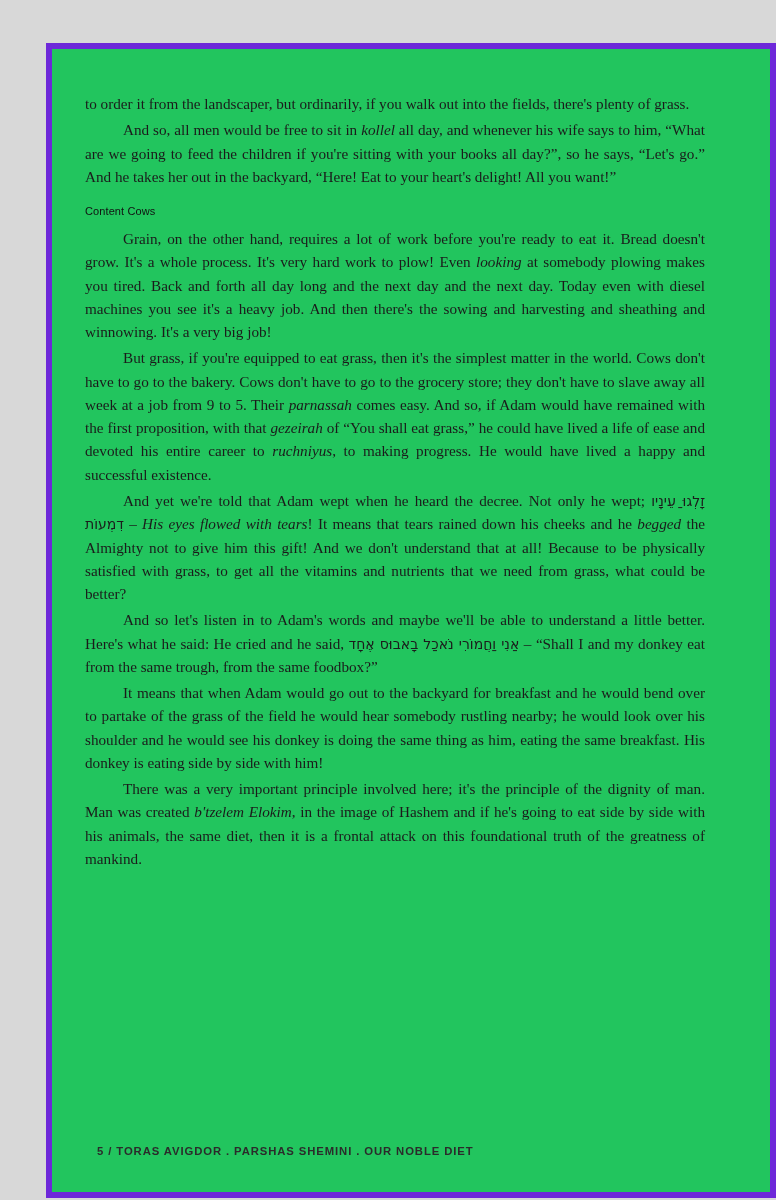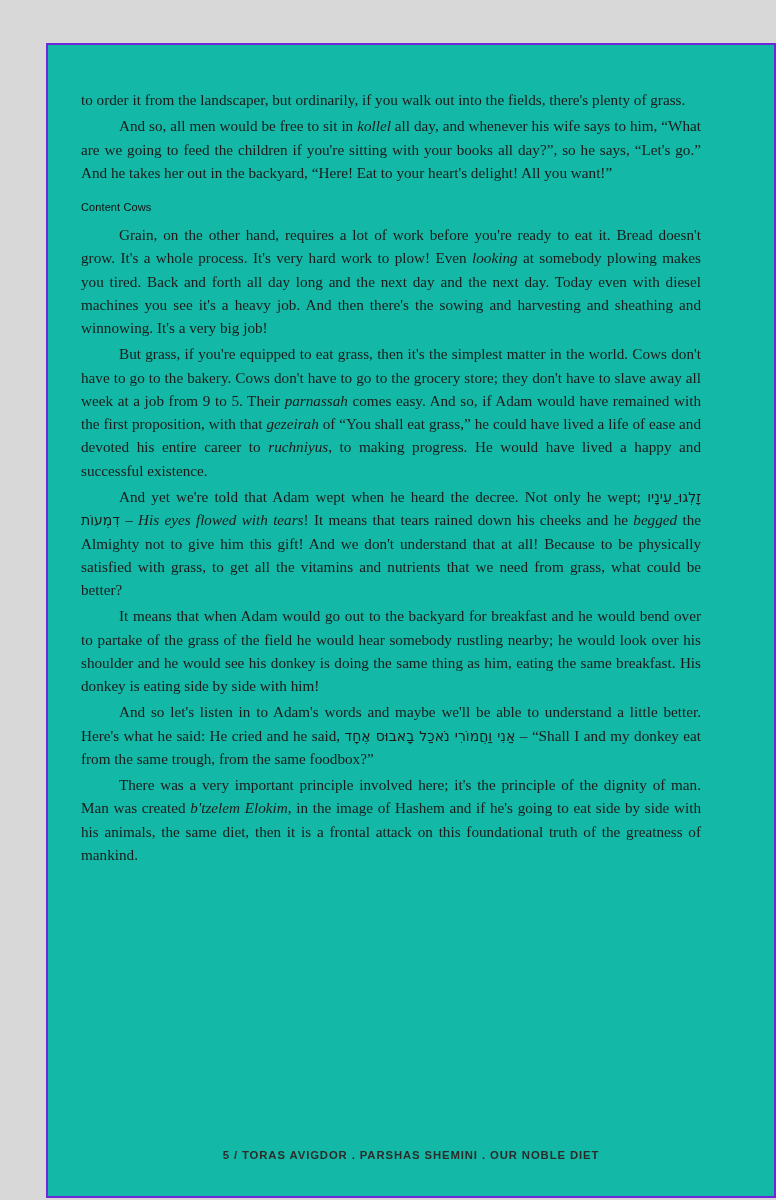--- a/index.html
+++ b/index.html
@@ -15,22 +15,22 @@
     display: flex;
     justify-content: center;
     align-items: flex-start;
   }
   .page {
     position: relative;
     width: 730px;
     height: 1155px;
     margin-top: 43px;
     margin-left: 46px;
-    background: #14b8a6;
-    border: 2px solid #6d28d9;
+    background: #22c55e;
+    border: 6px solid #6d28d9;
     overflow: hidden;
   }
   .content {
     position: absolute;
     left: 33px;
     top: 43px;
     width: 620px;
   }
   p.para {
     margin: 0 0 0 0;
@@ -57,37 +57,37 @@
     font-family: "DejaVu Sans", sans-serif;
     font-size: 14px;
     direction: rtl;
     unicode-bidi: embed;
   }
   .footer {
     position: absolute;
     left: 0;
     right: 0;
     bottom: 35px;
-    text-align: center;
     font-family: "Liberation Sans", sans-serif;
     font-size: 11.3px;
     font-weight: bold;
     letter-spacing: 0.9px;
     color: #2b2b2b;
+    padding-left: 45px;
   }
 </style>
 </head>
 <body>
 
 <div class="page">
   <div class="content" id="doc-content">
       <p class="para noindent"><span>to order it from the landscaper, but ordinarily, if you walk out into the fields, there's plenty of grass.</span></p>
       <p class="para"><span>And so, all men would be free to sit in </span><em>kollel</em><span> all day, and whenever his wife says to him, “What are we going to feed the children if you're sitting with your books all day?”, so he says, “Let's go.” And he takes her out in the backyard, “Here! Eat to your heart's delight! All you want!”</span></p>
       <h2 class="heading">Content Cows</h2>
       <p class="para"><span>Grain, on the other hand, requires a lot of work before you're ready to eat it. Bread doesn't grow. It's a whole process. It's very hard work to plow! Even </span><em>looking</em><span> at somebody plowing makes you tired. Back and forth all day long and the next day and the next day. Today even with diesel machines you see it's a heavy job. And then there's the sowing and harvesting and sheathing and winnowing. It's a very big job!</span></p>
       <p class="para"><span>But grass, if you're equipped to eat grass, then it's the simplest matter in the world. Cows don't have to go to the bakery. Cows don't have to go to the grocery store; they don't have to slave away all week at a job from 9 to 5. Their </span><em>parnassah</em><span> comes easy. And so, if Adam would have remained with the first proposition, with that </span><em>gezeirah</em><span> of “You shall eat grass,” he could have lived a life of ease and devoted his entire career to </span><em>ruchniyus</em><span>, to making progress. He would have lived a happy and successful existence.</span></p>
       <p class="para"><span>And yet we're told that Adam wept when he heard the decree. Not only he wept; </span><span class="heb">זָלְגוּ ַעֵינָיו דִמְעוֹת</span><span> – </span><em>His eyes flowed with tears</em><span>! It means that tears rained down his cheeks and he </span><em>begged</em><span> the Almighty not to give him this gift! And we don't understand that at all! Because to be physically satisfied with grass, to get all the vitamins and nutrients that we need from grass, what could be better?</span></p>
+      <p class="para"><span>And so let's listen in to Adam's words and maybe we'll be able to understand a little better. Here's what he said: He cried and he said, </span><span class="heb">אַנִי וַחֲמוֹרִי נֹאכַל בָאבוּס אֶחָד</span><span> – “Shall I and my donkey eat from the same trough, from the same foodbox?”</span></p>
       <p class="para"><span>It means that when Adam would go out to the backyard for breakfast and he would bend over to partake of the grass of the field he would hear somebody rustling nearby; he would look over his shoulder and he would see his donkey is doing the same thing as him, eating the same breakfast. His donkey is eating side by side with him!</span></p>
-      <p class="para"><span>And so let's listen in to Adam's words and maybe we'll be able to understand a little better. Here's what he said: He cried and he said, </span><span class="heb">אַנִי וַחֲמוֹרִי נֹאכַל בָאבוּס אֶחָד</span><span> – “Shall I and my donkey eat from the same trough, from the same foodbox?”</span></p>
       <p class="para"><span>There was a very important principle involved here; it's the principle of the dignity of man. Man was created </span><em>b'tzelem Elokim</em><span>, in the image of Hashem and if he's going to eat side by side with his animals, the same diet, then it is a frontal attack on this foundational truth of the greatness of mankind.</span></p>
     </div>
   <div class="footer">5 / TORAS AVIGDOR . PARSHAS SHEMINI . OUR NOBLE DIET</div>
 </div>
 
 </body></html>

